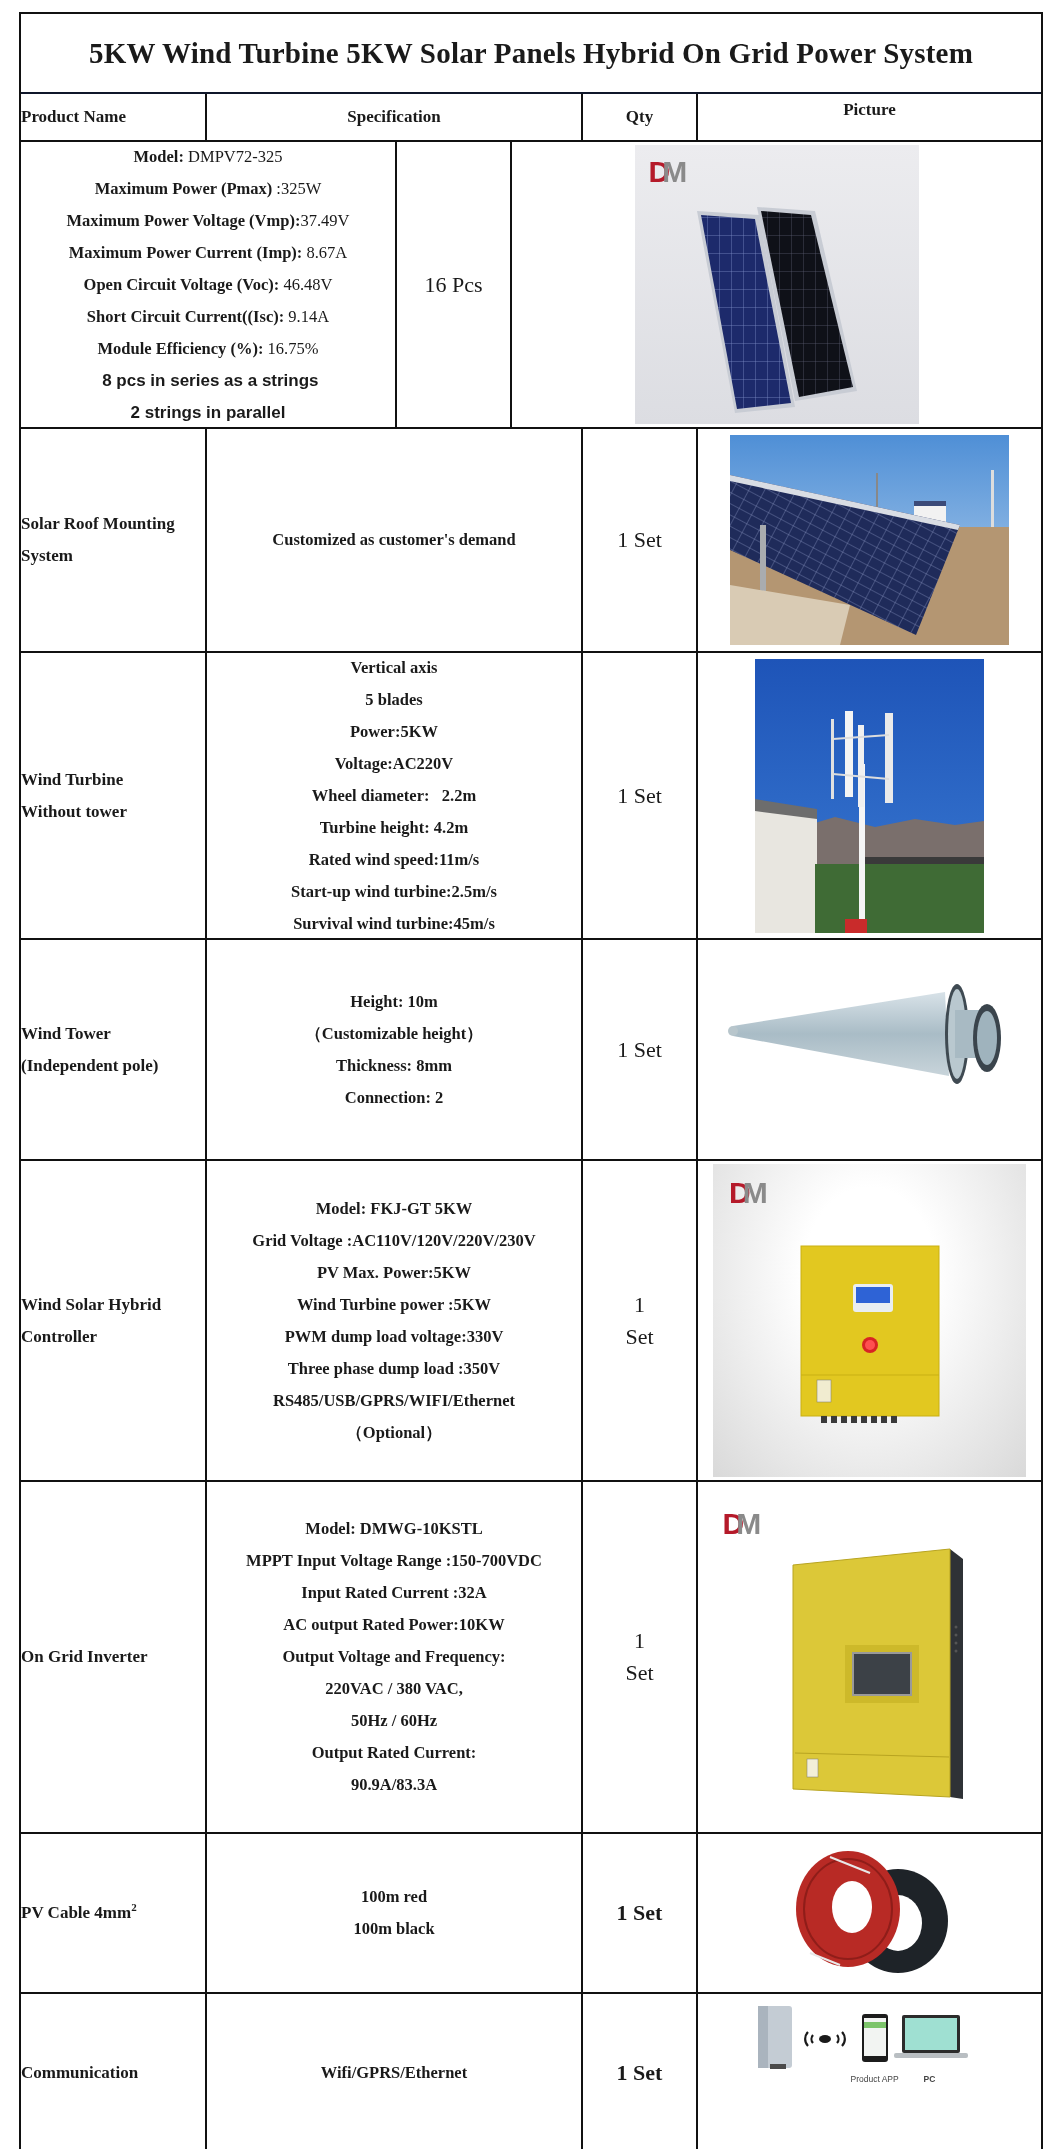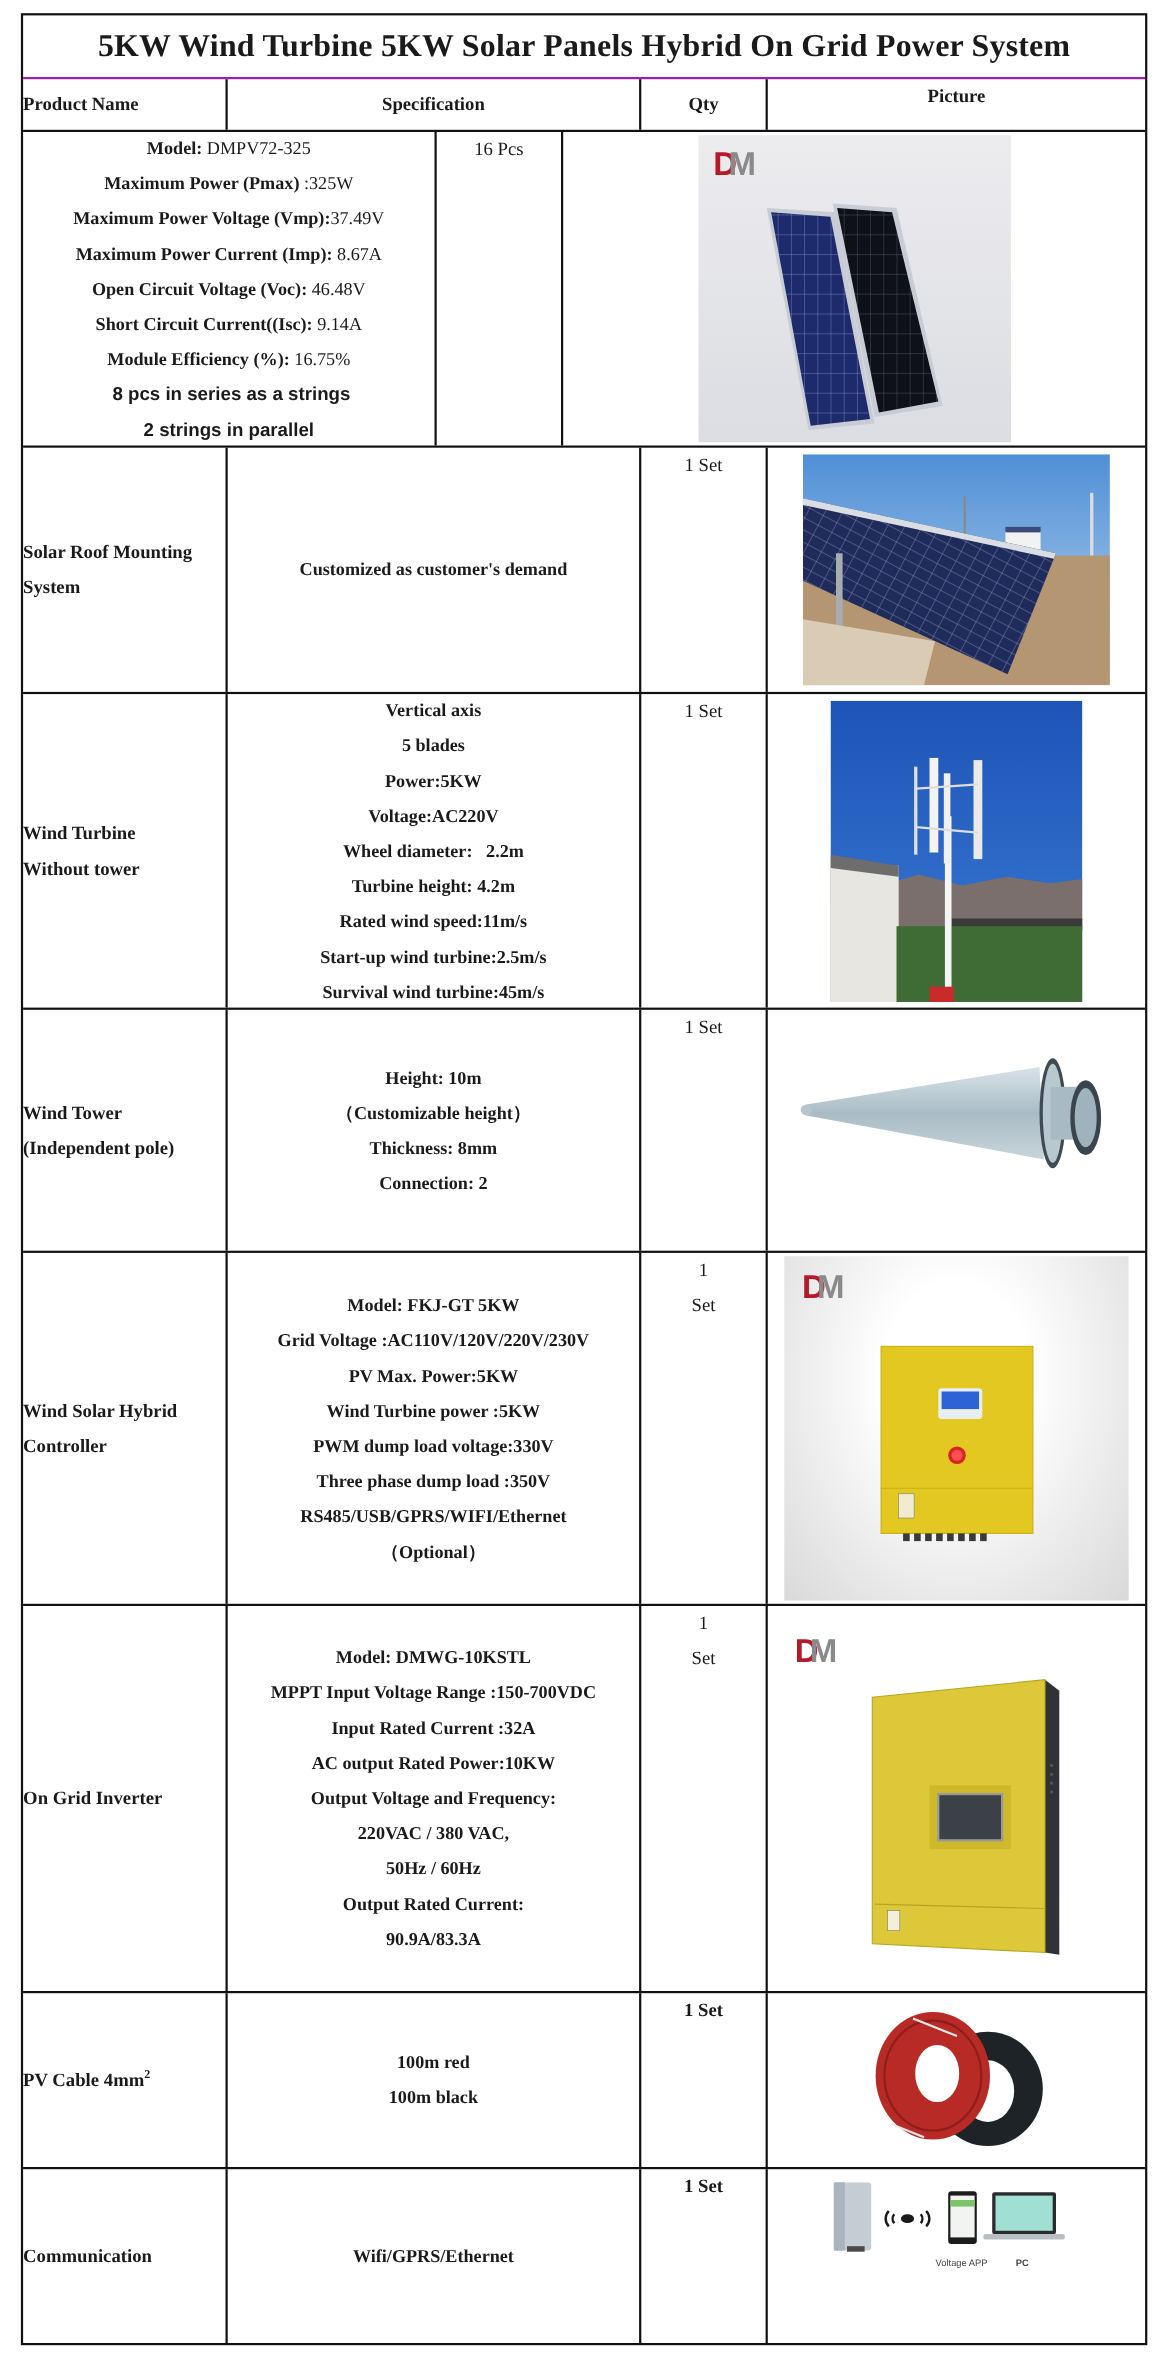--- a/index.html
+++ b/index.html
@@ -4,21 +4,21 @@
 <style>
   * { box-sizing: border-box; margin: 0; padding: 0; }
   html, body { width: 1060px; height: 2149px; background: #ffffff; overflow: hidden; }
   body { font-family: "Liberation Serif", "DejaVu Serif", serif; color: #1a1a1a; position: relative; }
 
   .sheet {
     position: absolute; left: 19px; top: 12px; width: 1024px;
     border: 2px solid #111;
   }
   .title-row {
-    height: 58px; border-bottom: 2px solid #a21caf;
+    height: 80px; border-bottom: 2px solid #0f172a;
     display: flex; align-items: center; justify-content: center;
     font-size: 29px; font-weight: bold; letter-spacing: 0.2px;
   }
   .grid-row { display: flex; border-bottom: 2px solid #111; }
   .grid-row:last-child { border-bottom: none; }
   .c-name { width: 186px; border-right: 2px solid #111; }
   .c-spec { width: 376px; border-right: 2px solid #111; text-align: center; }
   .c-qty  { width: 115px; border-right: 2px solid #111; }
   .c-pic  { flex: 1; }
 
@@ -33,22 +33,22 @@
   }
   .cell-spec {
     display: flex; flex-direction: column; justify-content: center; font-size: 16.5px; line-height: 32px;
     white-space: nowrap;
   }
   .cell-spec .line b { font-weight: bold; }
   .cell-spec .line .val { font-weight: normal; }
   .cell-spec .line.sans { font-family: "Liberation Sans", "DejaVu Sans", sans-serif; font-weight: bold; font-size: 17px; }
   .cell-spec .line.bold { font-weight: bold; }
   .cell-qty {
-    display: flex; flex-direction: column; align-items: center; 
-    font-size: 17px; line-height: 32px; text-align: center;
+    display: flex; flex-direction: column; align-items: center; justify-content: center;
+    font-size: 22px; line-height: 32px; text-align: center;
   }
   .cell-qty.bold { font-weight: bold; }
   .cell-pic { display: flex; align-items: center; justify-content: center; position: relative; }
 
   .photo { position: relative; overflow: hidden; }
   .logo {
     position: absolute; font-family: Liberation Sans, sans-serif; font-weight: bold;
     font-size: 30px; line-height: 30px; letter-spacing: -8px;
   }
   .logo .d { color: #b51a2a; }
@@ -362,19 +362,19 @@
               <path d="M87 33 a6 6 0 0 1 0 8"></path>
           </g>
           <ellipse cx="75" cy="37" rx="6" ry="4" fill="#1a1a1a"></ellipse>
           <rect x="112" y="12" width="26" height="48" rx="3" fill="#1c1c1c"></rect>
           <rect x="114" y="16" width="22" height="38" fill="#f2f4f2"></rect>
           <rect x="114" y="20" width="22" height="6" fill="#7cc46a"></rect>
           <rect x="152" y="13" width="58" height="38" rx="2" fill="#2b2b2b"></rect>
           <rect x="155" y="16" width="52" height="32" fill="#9fe0d2"></rect>
           <rect x="144" y="51" width="74" height="5" rx="2" fill="#b9bec2"></rect>
         </svg>
-        <span style="position:absolute;left:101px;top:72px;font-family:'Liberation Sans',sans-serif;font-size:8.5px;color:#444;">Voltage APP</span>
+        <span style="position:absolute;left:101px;top:72px;font-family:'Liberation Sans',sans-serif;font-size:8.5px;color:#444;">Product APP</span>
         <span style="position:absolute;left:174px;top:72px;font-family:'Liberation Sans',sans-serif;font-size:8.5px;color:#444;font-weight:bold;">PC</span>
       </div>
     </div>
   </div>
 
 </div>
 
 </body></html>

